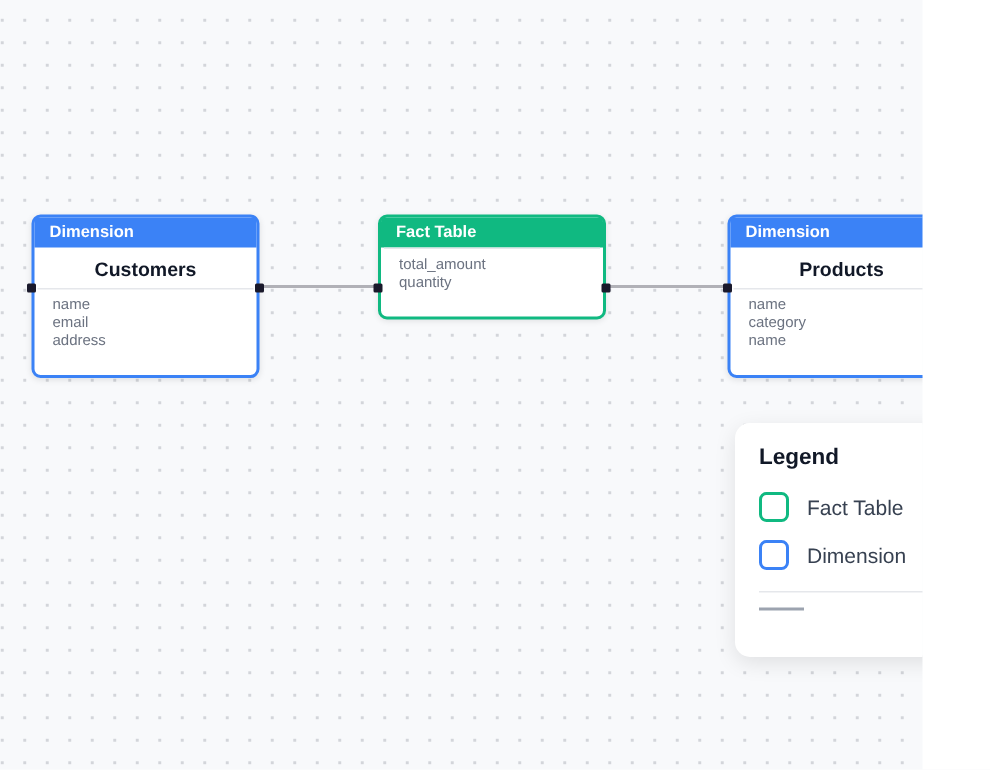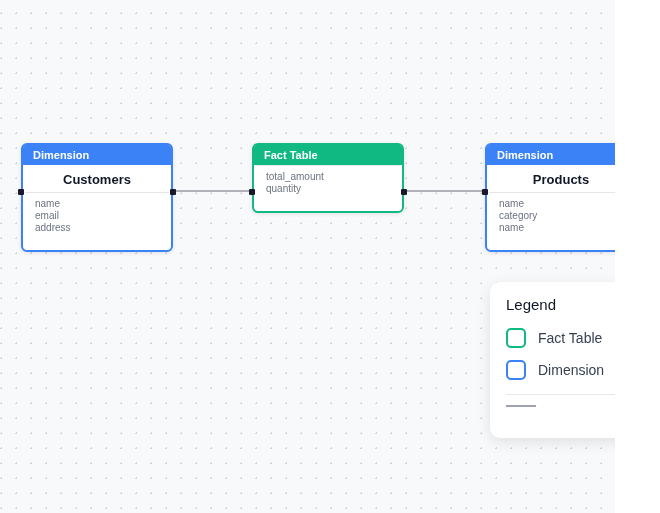--- a/index.html
+++ b/index.html
@@ -93,21 +93,21 @@
     width: 153px;
     height: 156px;
     box-sizing: border-box;
     background: #ffffff;
     border-radius: 10px;
     box-shadow: 0 4px 14px rgba(0,0,0,0.10);
     padding: 14px 16px;
   }
   .legend-title {
     font-size: 15px;
-    font-weight: normal;
+    font-weight: bold;
     color: #111827;
     line-height: 18px;
     margin-bottom: 14px;
   }
   .legend-row {
     display: flex;
     align-items: center;
     margin-bottom: 12px;
   }
   .swatch {

